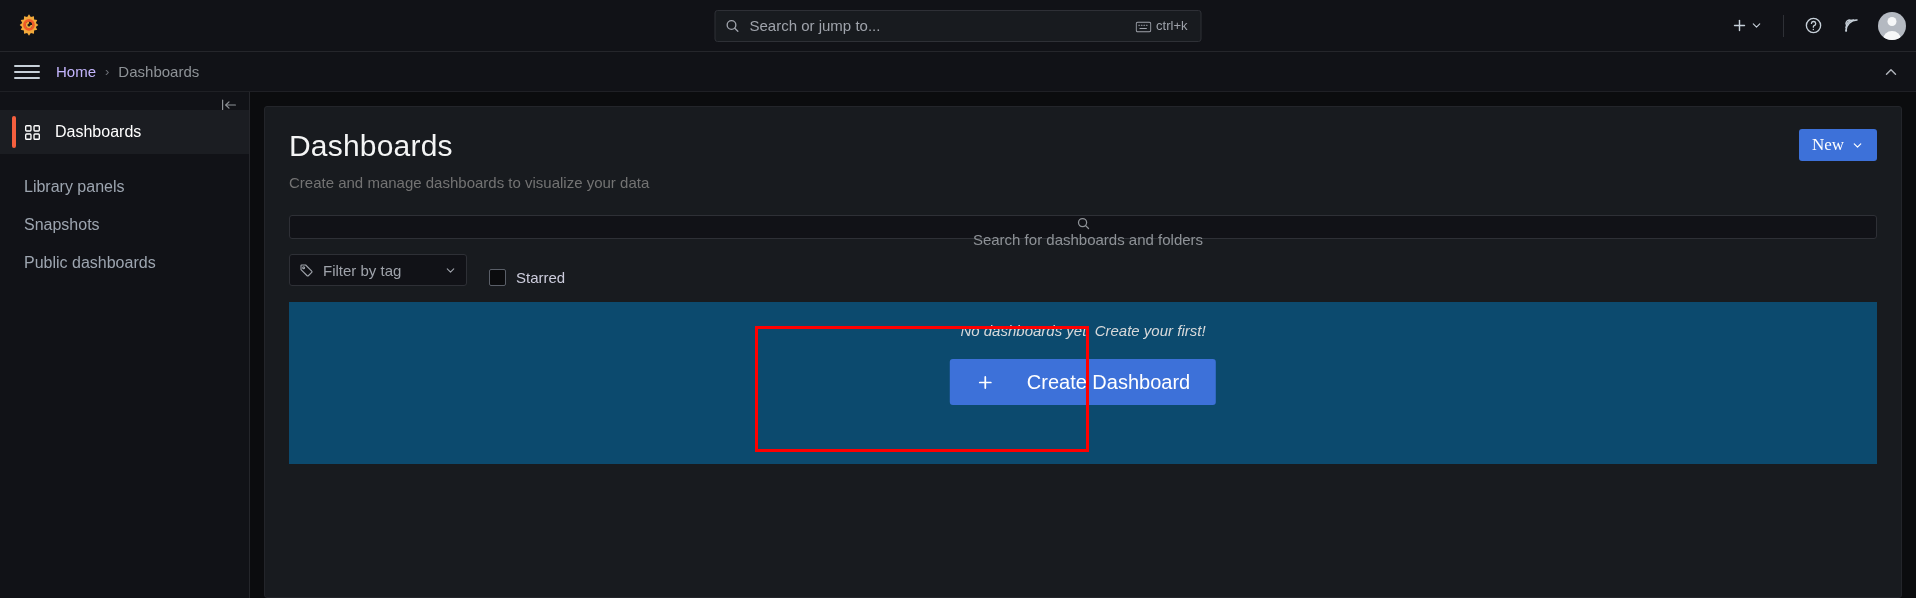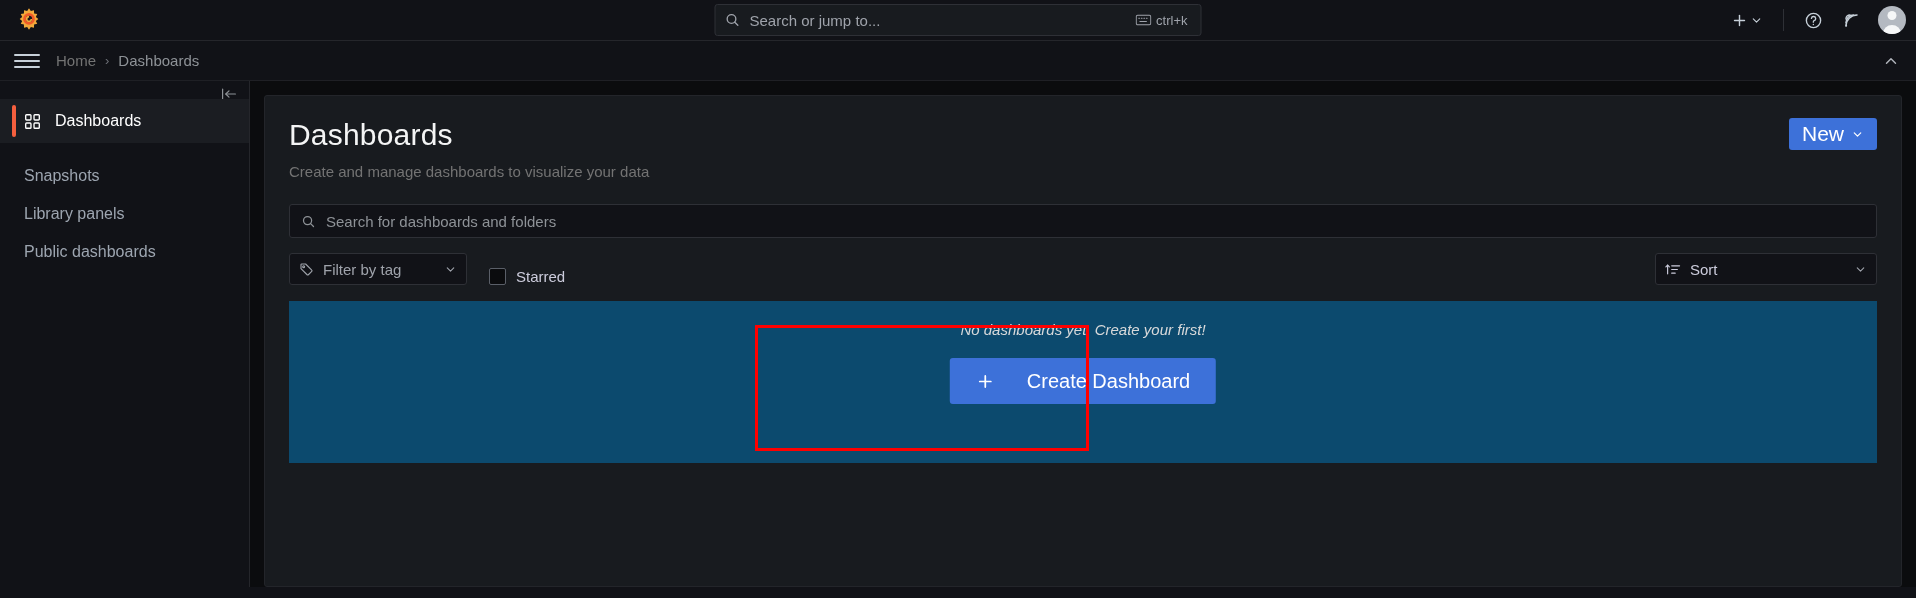--- a/index.html
+++ b/index.html
@@ -7,21 +7,21 @@
     width: 1916px;
     height: 598px;
     background: #111217;
     font-family: "Liberation Sans", sans-serif;
     overflow: hidden;
   }
 
   
   .topnav {
     position: relative;
-    height: 41px;
+    height: 52px;
     background: #111217;
     display: flex;
     align-items: center;
     border-bottom: 1px solid #25262b;
   }
   .brand-logo {
     margin-left: 14px;
     width: 30px; height: 30px;
     display: flex; align-items: center; justify-content: center;
     cursor: pointer;
@@ -43,21 +43,21 @@
   .global-search .s-icon { flex: 0 0 auto; display:flex; align-items:center; }
   .global-search .s-text {
     margin-left: 9px;
     color: #9fa3ab;
     font-size: 15px;
     flex: 1 1 auto;
     white-space: nowrap;
   }
   .kbd-badge {
     display: flex;
-    align-items: center;
+    align-items: flex-end;
     gap: 5px;
     color: #9fa3ab;
     font-size: 13px;
     padding: 2px 4px;
   }
   .topnav-right {
     position: absolute;
     right: 10px;
     display: flex;
     align-items: center;
@@ -121,21 +121,21 @@
     border-bottom: 1px solid #1f2025;
   }
   .hamburger {
     width: 26px; height: 26px;
     display: flex; flex-direction: column; justify-content: center; gap: 4px;
     cursor: pointer;
     margin-right: 16px;
   }
   .hamburger span { display:block; height: 2px; background: #c7d0d9; border-radius: 1px; }
   .crumbs { display: flex; align-items: center; gap: 9px; font-size: 15px; }
-  .crumb-home { color: #737373; cursor: pointer; }
+  .crumb-home { color: #c4b5fd; cursor: pointer; }
   .crumb-sep { color: #6e7178; font-size: 13px; }
   .crumb-cur { color: #8e9297; cursor: pointer; }
   .chevron-up-right {
     position: absolute;
     right: 16px;
     color: #b0b4bb;
     cursor: pointer;
     display: flex; align-items: center;
   }
 
@@ -211,42 +211,43 @@
     letter-spacing: .2px;
   }
   .page-sub {
     margin-top: 11px;
     font-size: 15px;
     color: #737373;
   }
   .new-button {
     background: #3d71d9;
     color: #fff;
-    font-size: 21px;
+    font-size: 17px;
     border: none;
     border-radius: 3px;
     height: 32px;
     padding: 0 13px;
     display: flex;
     align-items: center;
     gap: 7px;
     cursor: pointer;
-    font-family: Liberation Sans, sans-serif;
+    font-family: Liberation Serif, serif;
   }
 
   .dash-search {
     margin-top: 24px;
-    height: 34px;
+    height: 24px;
     background: #111217;
     border: 1px solid #2e3036;
     border-radius: 3px;
     display: flex;
     align-items: center;
     padding: 0 11px;
     cursor: text;
+    flex-direction: column;
   }
   .dash-search .ds-text {
     margin-left: 10px;
     color: #8e9297;
     font-size: 15px;
   }
 
   .filter-row {
     margin-top: 15px;
     display: flex;
@@ -457,24 +458,24 @@
           <rect x="2" y="11.8" width="6.2" height="6.2" rx="1"></rect>
           <rect x="11.8" y="11.8" width="6.2" height="6.2" rx="1"></rect>
         </svg>
       </span>
       <span class="side-label">Dashboards</span>
     </div>
 
     <div style="height:14px"></div>
 
     <div class="side-item side-sub">
+      <span class="side-label">Library panels</span>
+    </div>
+    <div class="side-item side-sub">
       <span class="side-label">Snapshots</span>
-    </div>
-    <div class="side-item side-sub">
-      <span class="side-label">Library panels</span>
     </div>
     <div class="side-item side-sub">
       <span class="side-label">Public dashboards</span>
     </div>
   </div>
 
   <div class="main">
     <div class="panel">
 
       <div class="page-head">
@@ -519,37 +520,20 @@
               </svg>
             </span>
           </div>
 
           <div class="starred-wrap">
             <span class="checkbox"></span>
             <span class="starred-label">Starred</span>
           </div>
         </div>
 
-        <div class="sort-select">
-          <span>
-            <svg class="icon-svg" width="16" height="15" viewBox="0 0 22 20" fill="none" stroke="#ccccdc" stroke-width="1.6" stroke-linecap="round" stroke-linejoin="round">
-              <line x1="3.6" y1="16" x2="3.6" y2="4"></line>
-              <polyline points="1.2 6.4 3.6 4 6 6.4"></polyline>
-              <line x1="9.2" y1="5" x2="20" y2="5"></line>
-              <line x1="9.2" y1="10" x2="17" y2="10"></line>
-              <line x1="9.2" y1="15" x2="14" y2="15"></line>
-            </svg>
-          </span>
-          <span class="ssel-label">Sort</span>
-          <span>
-            <svg class="icon-svg" width="13" height="13" viewBox="0 0 24 24" fill="none" stroke="#9fa3ab" stroke-width="2" stroke-linecap="round" stroke-linejoin="round">
-              <polyline points="6 9 12 15 18 9"></polyline>
-            </svg>
-          </span>
-        </div>
       </div>
 
       <div class="results-area">
         <div class="empty-state">
           <div class="empty-text">No dashboards yet. Create your first!</div>
           <button class="create-dash-btn">
             <span>
               <svg class="icon-svg" width="19" height="19" viewBox="0 0 24 24" fill="none" stroke="#ffffff" stroke-width="2.2" stroke-linecap="round">
                 <line x1="12" y1="5" x2="12" y2="19"></line>
                 <line x1="5" y1="12" x2="19" y2="12"></line>

